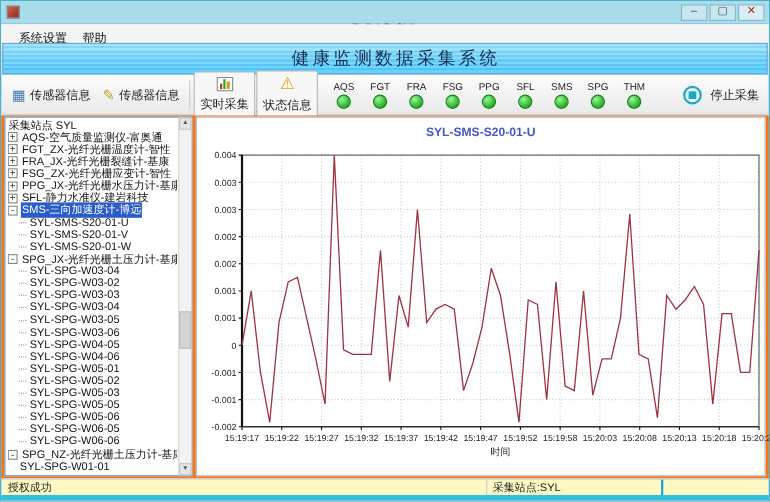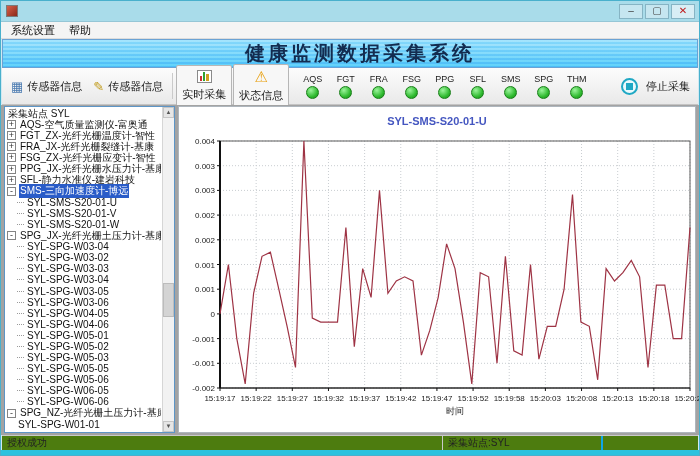--- a/index.html
+++ b/index.html
@@ -11,29 +11,29 @@
   .titlebar{position:absolute;top:0;left:0;right:0;height:21px;background:#a9dcea;
     border-bottom:1px solid #95c6d6;}
   .app-icon{position:absolute;left:5px;top:4px;width:12px;height:12px;
     background:linear-gradient(135deg,#d8604a,#8a2a1a);border:1px solid #7a7a7a;}
   .win-title{position:absolute;left:0;right:0;top:19px;text-align:center;font-size:11px;color:#1a1a1a;}
   .win-controls{position:absolute;right:4px;top:3px;display:flex;gap:2px;}
   .win-btn{width:24px;height:15px;background:#c6e6f0;border:1px solid #86b4c4;
     font-size:10px;line-height:12px;text-align:center;color:#444;}
   .win-btn.close{background:#d8eef5;color:#c01818;font-weight:bold;}
   
-  .menubar{position:absolute;top:21px;left:0;right:0;height:17px;background:#f4f4f4;
-    border-bottom:1px solid #dcdcdc;display:flex;align-items:center;padding-left:3px;font-size:11px;}
+  .menubar{position:absolute;top:21px;left:0;right:0;height:26px;background:#f4f4f4;
+    border-bottom:1px solid #dcdcdc;display:flex;align-items:center;padding-left:9px;font-size:11px;}
   .menu-item{padding:1px 7px;color:#111;}
   
   .banner{position:absolute;top:38px;left:1px;right:1px;height:29px;
     background:repeating-linear-gradient(180deg,#9bcaf0 0 2px,#7ab2e6 2px 4px),linear-gradient(#8cc0ec,#4e92d8);
     background-blend-mode:overlay;display:flex;align-items:center;justify-content:center;
     border:1px solid #6aa2d4;}
-  .banner-title{font-size:20px;font-weight:bold;color:#132c50;letter-spacing:3px;margin-left:20px;}
+  .banner-title{font-size:16px;font-weight:normal;color:#132c50;letter-spacing:3px;margin-left:20px;}
   
   .toolbar{position:absolute;top:67px;left:1px;right:1px;height:37px;
     background:linear-gradient(#fcfcfc,#e9e9e9);border-bottom:1px solid #c4c4c4;
     display:flex;align-items:center;padding:0 4px;}
   .tb-btn{display:flex;align-items:center;gap:4px;font-size:11px;color:#222;
     padding:4px 5px;margin-right:1px;white-space:nowrap;}
   .tb-btn.pressed{background:#f7f7f7;border:1px solid #b6b6b6;border-radius:2px;flex-direction:column;}
   .tb-sep{width:1px;height:26px;background:#cacaca;margin:0 3px;}
   .ic{display:inline-block;font-size:13px;line-height:13px;}
   .ic-grid{color:#4a7ab0;}
@@ -49,21 +49,21 @@
   .indicator{width:33px;text-align:center;font-size:9px;color:#222;}
   .led{width:13px;height:13px;border-radius:50%;margin:2px auto 0;
     background:radial-gradient(circle at 35% 30%,#9cf49c,#2fba2f 62%,#1d871d);
     border:1px solid #178017;}
   .stop-btn{margin-left:auto;display:flex;align-items:center;gap:8px;font-size:11px;color:#222;
     padding:3px 4px;}
   .stop-icon{width:17px;height:17px;border-radius:50%;border:2px solid #1fa8c4;background:#eafafd;
     display:flex;align-items:center;justify-content:center;}
   .stop-icon i{display:block;width:7px;height:7px;background:#1fa8c4;}
   
-  .main{position:absolute;top:104px;left:0;right:0;bottom:20px;background:#a3a3a3;}
+  .main{position:absolute;top:104px;left:0;right:0;bottom:20px;background:#f97316;}
   .tree-panel{position:absolute;left:3px;top:1px;width:171px;bottom:2px;background:#fff;
     border:1px solid #5d95c6;}
   .tree-content{position:absolute;left:2px;top:1px;right:13px;bottom:1px;overflow:hidden;
     font-size:10px;color:#111;}
   .tree-row{height:11.1px;display:flex;align-items:center;white-space:nowrap;}
   .indent{width:10px;flex:none;}
   .dash{width:7px;border-top:1px dotted #9a9a9a;margin-right:2px;flex:none;}
   .expander{width:9px;height:9px;border:1px solid #848484;background:#fff;color:#333;
     font-size:9px;line-height:7px;text-align:center;margin-right:3px;flex:none;}
   .lbl{padding:0 1px;}
@@ -74,21 +74,21 @@
     font-size:6px;line-height:9px;text-align:center;color:#555;}
   .vs-up{top:0;}
   .vs-down{bottom:0;}
   .vs-thumb{position:absolute;left:0;top:54%;width:11px;height:34px;background:#d4d4d4;border:1px solid #bcbcbc;}
   .chart-panel{position:absolute;left:177px;top:1px;right:3px;bottom:2px;background:#fff;
     border:1px solid #aeb6bd;}
   .chart-title{position:absolute;top:8px;left:0;right:0;text-align:center;
     font-size:11px;font-weight:bold;}
   .chart-svg{position:absolute;left:0;top:0;}
   
-  .statusbar{position:absolute;left:1px;right:1px;bottom:5px;height:15px;background:#4d7c0f;
+  .statusbar{position:absolute;left:1px;right:1px;bottom:5px;height:15px;background:#fef9c3;
     border-top:1px solid #c9c9c9;display:flex;align-items:center;font-size:10px;color:#222;}
   .sb-left{width:441px;padding-left:5px;border-right:1px solid #c9c9c9;height:100%;
     display:flex;align-items:center;}
   .sb-right{padding-left:5px;border-right:2px solid #0ea5e9;height:100%;
     display:flex;align-items:center;width:160px;}
   .bottom-strip{position:absolute;left:0;right:0;bottom:0;height:5px;background:#2cc2de;}
 </style>
 </head>
 <body>
 

